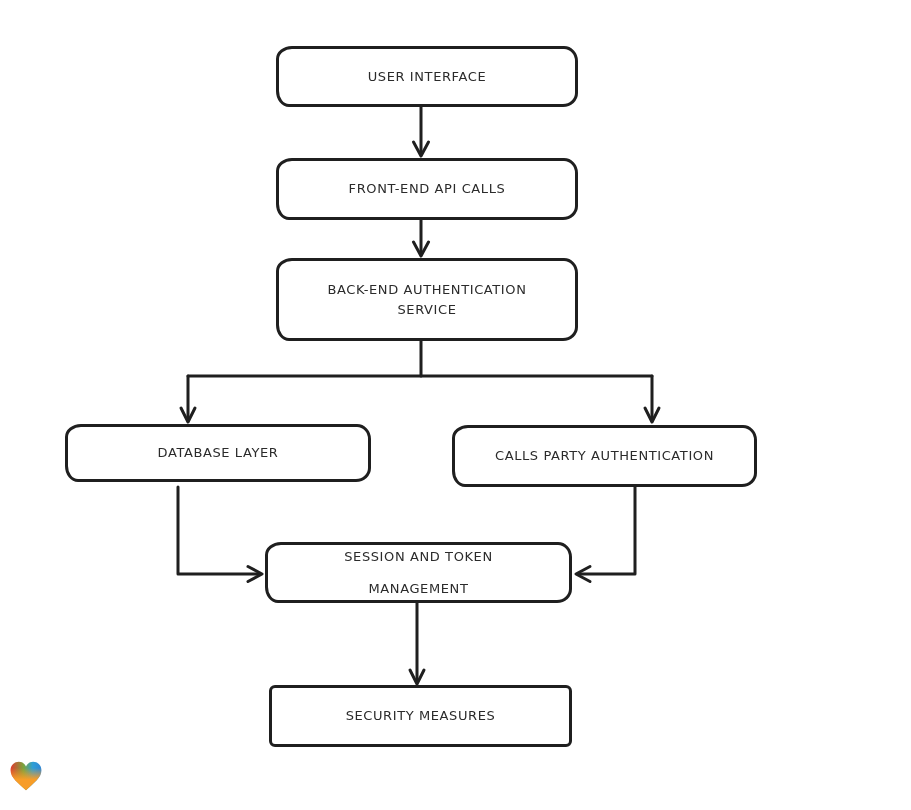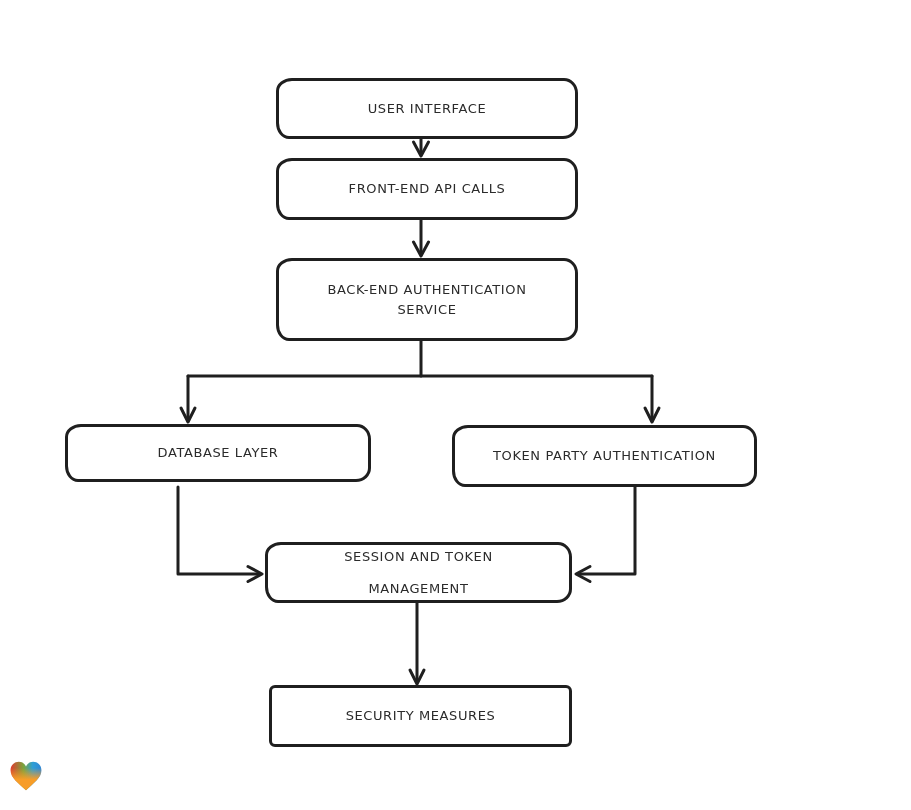--- a/index.html
+++ b/index.html
@@ -29,21 +29,21 @@
     text-align: center;
     color: #2b2b2b;
     font-size: 13px;
     letter-spacing: 0.6px;
     line-height: 20px;
     padding: 4px 10px;
   }
   .node span { display: block; white-space: nowrap; }
 
   
-  .n-user-interface        { left: 276px; top: 46px;  width: 302px; height: 61px; margin-top: 32px; }
+  .n-user-interface        { left: 276px; top: 46px;  width: 302px; height: 61px; }
   .n-front-end-api-calls   { left: 276px; top: 158px; width: 302px; height: 62px; }
   .n-back-end-auth         { left: 276px; top: 258px; width: 302px; height: 83px; }
   .n-database-layer        { left: 65px;  top: 424px; width: 306px; height: 58px; }
   .n-third-party-auth      { left: 452px; top: 425px; width: 305px; height: 62px; }
   .n-session-token         { left: 265px; top: 542px; width: 307px; height: 61px; gap: 12px; }
   .n-security-measures     { left: 269px; top: 685px; width: 303px; height: 62px; border-radius: 6px; }
 
   .watermark {
     position: absolute;
     left: 9px;
@@ -105,21 +105,21 @@
   <div class="node n-back-end-auth">
     <span>BACK-END AUTHENTICATION</span>
     <span>SERVICE</span>
   </div>
 
   <div class="node n-database-layer">
     <span>DATABASE LAYER</span>
   </div>
 
   <div class="node n-third-party-auth">
-    <span>TOKEN PARTY AUTHENTICATION</span>
+    <span>CALLS PARTY AUTHENTICATION</span>
   </div>
 
   <div class="node n-session-token">
     <span>SESSION AND TOKEN</span>
     <span>MANAGEMENT</span>
   </div>
 
   <div class="node n-security-measures">
     <span>SECURITY MEASURES</span>
   </div>

